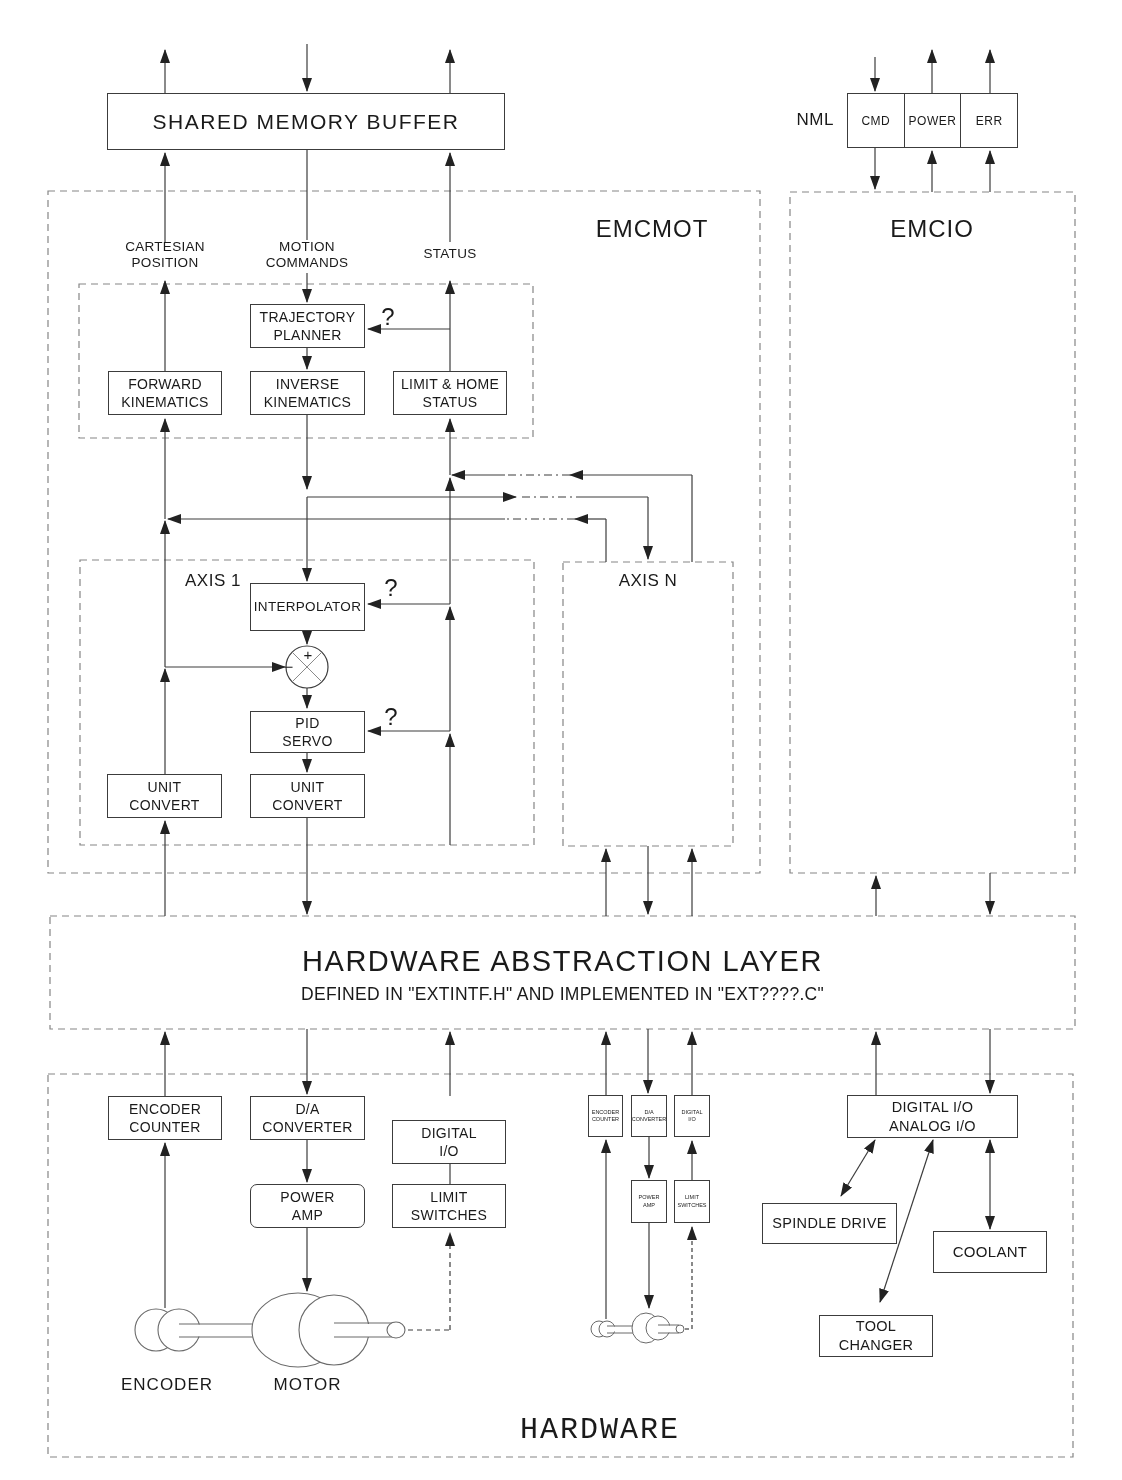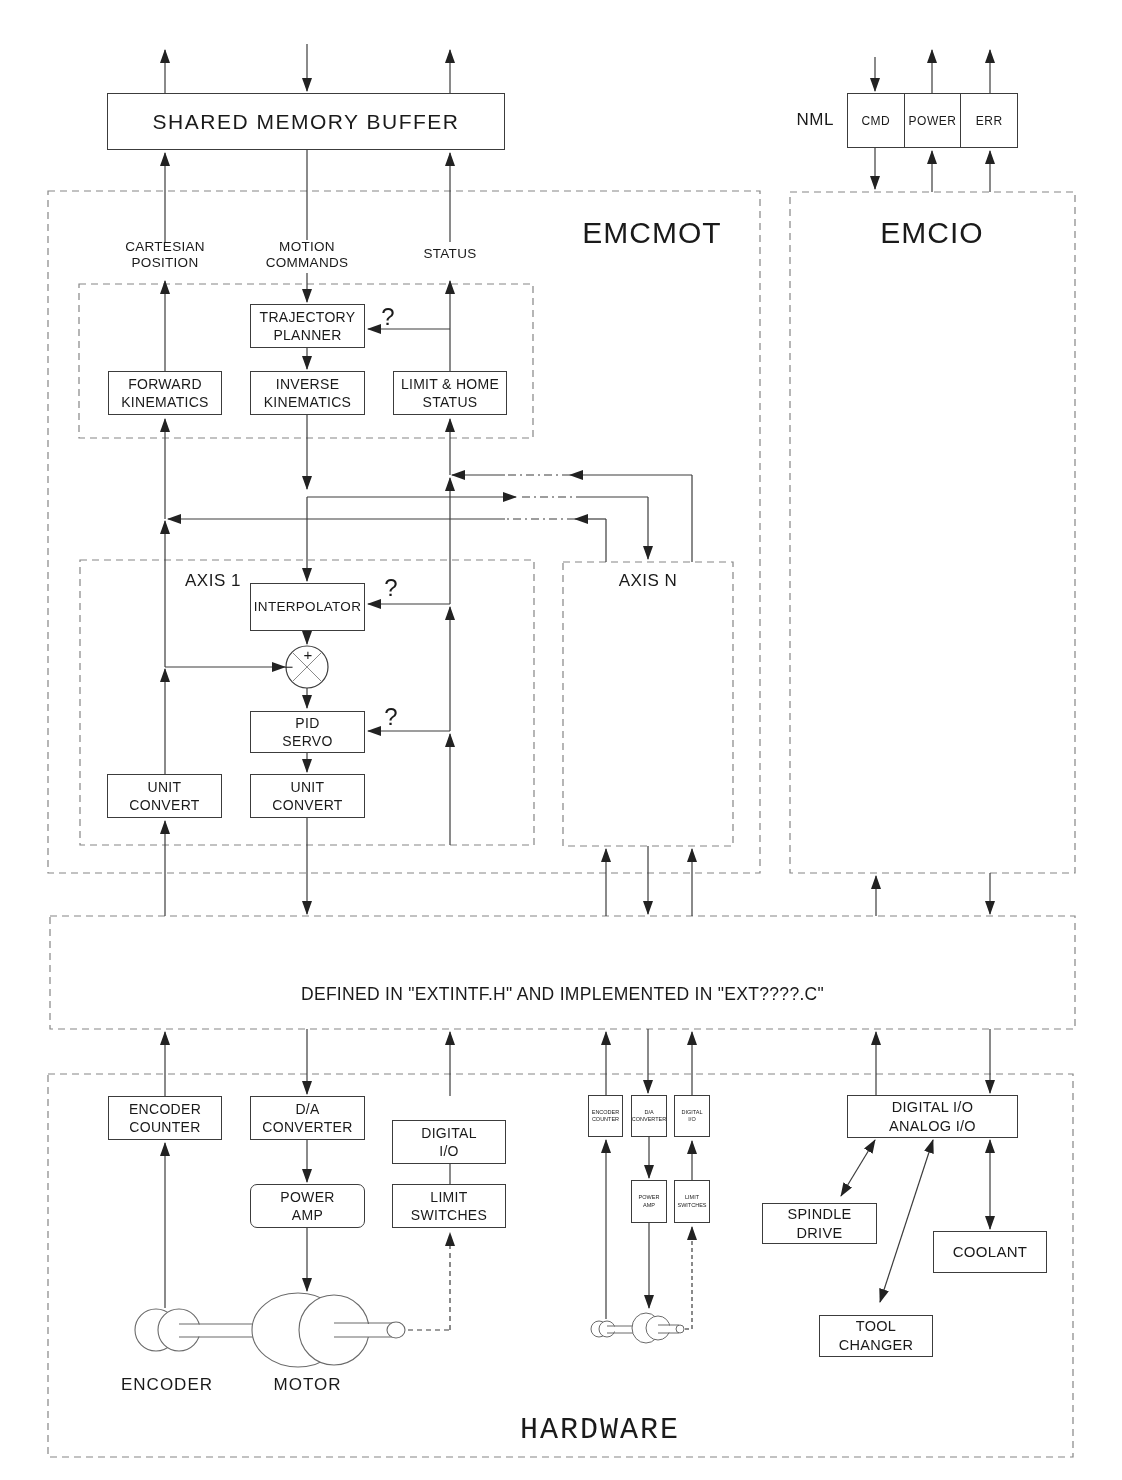--- a/index.html
+++ b/index.html
@@ -11,21 +11,21 @@
   #lines { position:absolute; left:0; top:0; width:1122px; height:1480px; }
   .box {
     position:absolute; box-sizing:border-box; border:1px solid #3c3c3c; background:#fff;
     display:flex; align-items:center; justify-content:center; text-align:center;
     white-space:pre-line; font-size:14px; line-height:1.3; letter-spacing:0.3px;
   }
   .lbl {
     position:absolute; text-align:center; white-space:pre-line; line-height:1.2;
     letter-spacing:0.3px;
   }
-  .title-big { font-size:30px; letter-spacing:1px; }
+  .title-big { font-size:24px; letter-spacing:1px; }
   .smb { font-size:21px; letter-spacing:1.5px; }
   .nml-group { position:absolute; box-sizing:border-box; border:1px solid #3c3c3c; background:#fff; display:flex; }
   .nml-cell {
     flex:1; display:flex; align-items:center; justify-content:center;
     font-size:12px; letter-spacing:0.5px;
   }
   .nml-cell + .nml-cell { border-left:1px solid #3c3c3c; }
   .nml-lbl { font-size:17px; text-align:right; letter-spacing:0.5px; }
   .axis-lbl { font-size:17px; letter-spacing:0.5px; }
   .bus-lbl { font-size:13.5px; }
@@ -223,20 +223,21 @@
   <div class="box" style="left:250px; top:711px; width:115px; height:42px;">PID
 SERVO</div>
   <div class="lbl qmark" style="left:379px; top:703px; width:24px;">?</div>
   <div class="box" style="left:107px; top:774px; width:115px; height:44px;">UNIT
 CONVERT</div>
   <div class="box" style="left:250px; top:774px; width:115px; height:44px;">UNIT
 CONVERT</div>
 
   <div class="lbl axis-lbl" style="left:605px; top:571px; width:86px;">AXIS N</div>
 
+  <div class="lbl hal-title" style="left:50px; top:944px; width:1025px;">HARDWARE ABSTRACTION LAYER</div>
   <div class="lbl hal-sub" style="left:50px; top:984px; width:1025px;">DEFINED IN "EXTINTF.H" AND IMPLEMENTED IN "EXT????.C"</div>
 
   <div class="box" style="left:108px; top:1096px; width:114px; height:44px;">ENCODER
 COUNTER</div>
   <div class="box" style="left:250px; top:1096px; width:115px; height:44px;">D/A
 CONVERTER</div>
   <div class="box" style="left:392px; top:1096px; width:114px; height:44px;margin-top:24px;">DIGITAL
 I/O</div>
   <div class="box" style="left:250px; top:1184px; width:115px; height:44px;border-radius:7px;">POWER
 AMP</div>
@@ -251,20 +252,20 @@
 CONVERTER</div>
   <div class="box small-box" style="left:674px; top:1095px; width:36px; height:42px;">DIGITAL
 I/O</div>
   <div class="box small-box" style="left:631px; top:1180px; width:36px; height:43px;">POWER
 AMP</div>
   <div class="box small-box" style="left:674px; top:1180px; width:36px; height:43px;">LIMIT
 SWITCHES</div>
 
   <div class="box io-box" style="left:847px; top:1095px; width:171px; height:43px;">DIGITAL I/O
 ANALOG I/O</div>
-  <div class="box io-box" style="left:762px; top:1203px; width:115px; height:41px;">SPINDLE DRIVE</div>
+  <div class="box io-box" style="left:762px; top:1203px; width:135px; height:41px;">SPINDLE DRIVE</div>
   <div class="box io-box" style="left:933px; top:1231px; width:114px; height:42px; font-size:15px;">COOLANT</div>
   <div class="box io-box" style="left:819px; top:1315px; width:114px; height:42px;">TOOL
 CHANGER</div>
 
   <div class="lbl hw-title" style="left:400px; top:1412px; width:400px;font-family:Liberation Mono, monospace;">HARDWARE</div>
 
 </div>
 
 </body></html>

